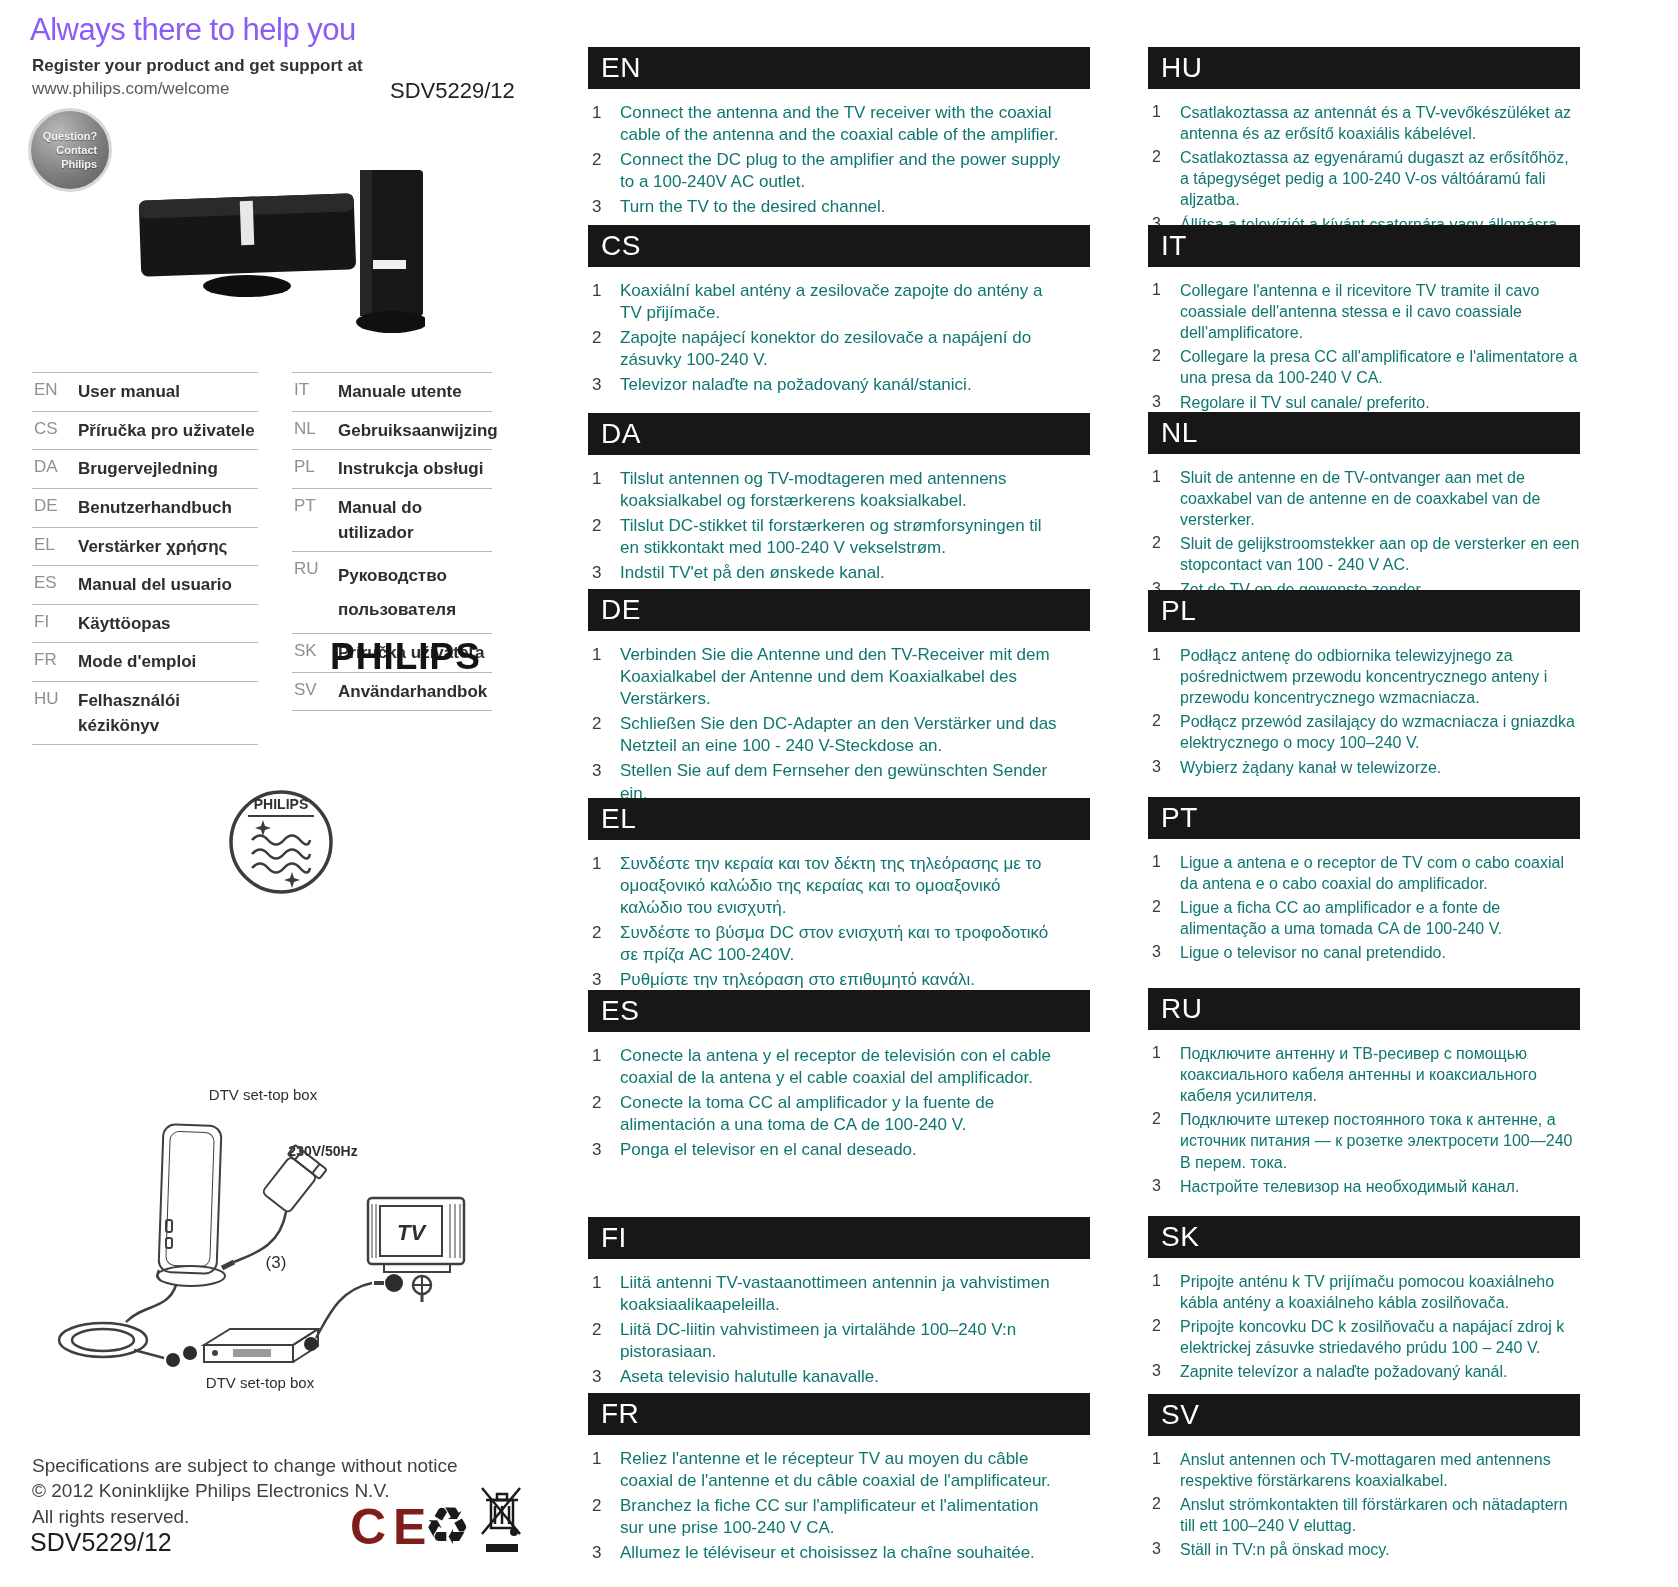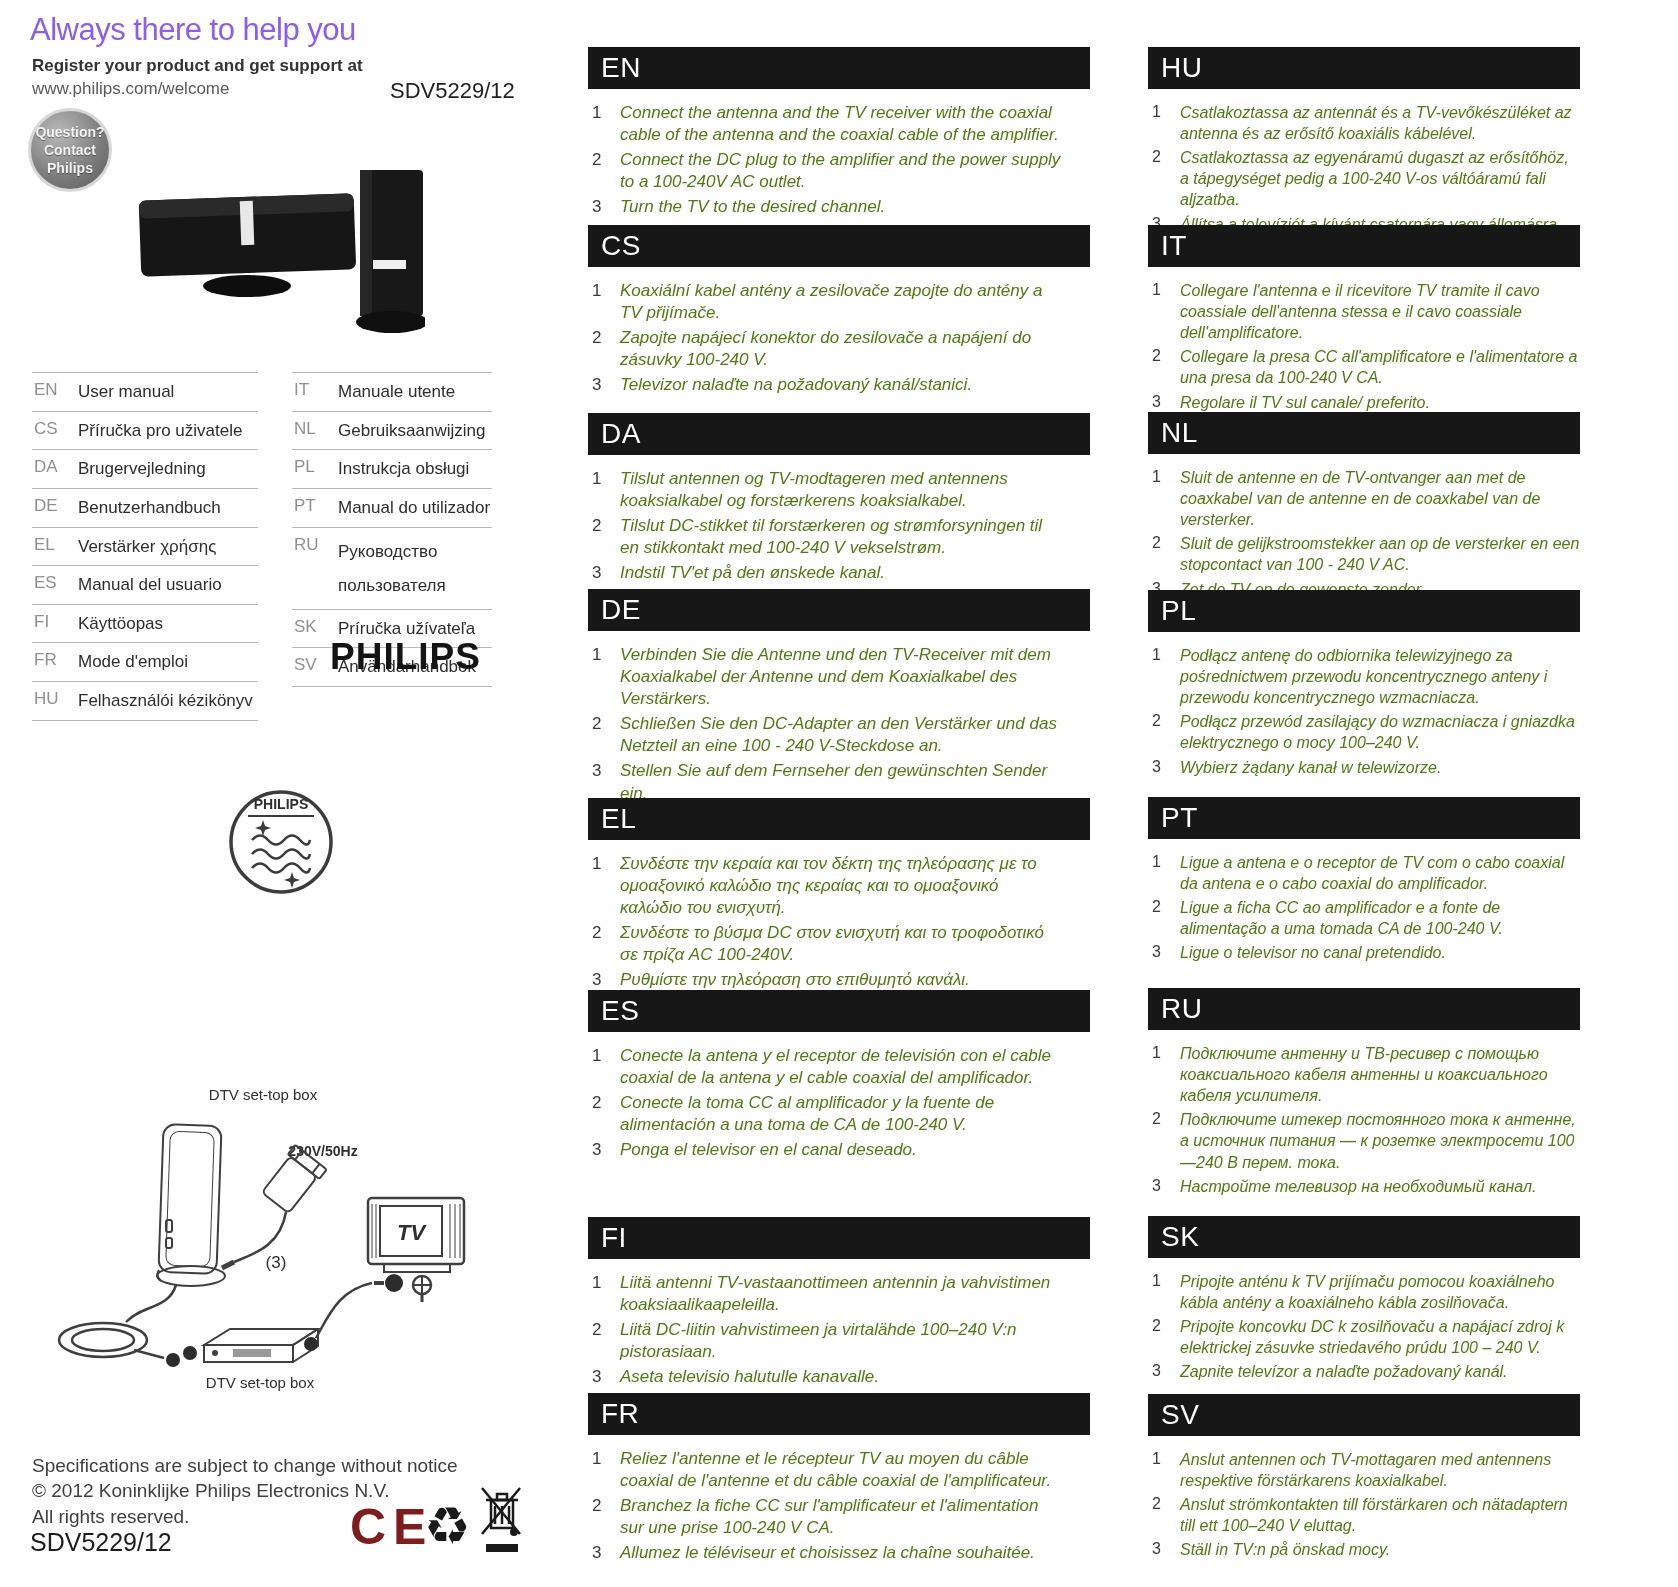--- a/index.html
+++ b/index.html
@@ -7,41 +7,41 @@
         font-family:"Liberation Sans",sans-serif;color:#333;overflow:hidden;}
   .abs{position:absolute;}
   
   .title{left:30px;top:12px;font-size:31px;font-weight:400;color:#8b5cf6;letter-spacing:-0.5px;}
   .reg1{left:32px;top:56px;font-size:17px;font-weight:700;color:#333;}
   .reg2{left:32px;top:79px;font-size:17px;color:#5a5a5a;}
   .model-top{left:390px;top:78px;font-size:22px;color:#222;}
   .badge{left:28px;top:108px;width:78px;height:78px;border-radius:50%;
          background:radial-gradient(circle at 35% 28%, #b9b9b9, #7a7a7a 60%, #5c5c5c);
          border:3px solid #d8d8d8;display:flex;align-items:center;justify-content:center;
-         text-align:center;color:#f4f4f4;font-size:14px;line-height:1.3;font-weight:700;
+         text-align:right;color:#f4f4f4;font-size:11px;line-height:1.3;font-weight:700;
          text-shadow:0 1px 1px rgba(0,0,0,.4);}
   .lang-table{top:372px;border-bottom:1px solid #b8b8b8;}
   .lang-left{left:32px;width:226px;}
   .lang-right{left:292px;width:200px;}
   .lang-row{display:flex;border-top:1px solid #b8b8b8;padding:7px 0 6px 2px;}
   .lang-code{width:44px;flex:none;font-size:17px;color:#909090;}
-  .lang-label{font-size:17px;color:#2e2e2e;font-weight:400;line-height:1.45;}
+  .lang-label{font-size:17px;color:#2e2e2e;font-weight:700;line-height:1.45;}
   .wordmark{left:330px;top:636px;font-size:37px;font-weight:700;color:#141414;letter-spacing:1px;}
   .footer{left:32px;top:1438px;font-size:19px;color:#3f3f3f;line-height:1.34;margin-top:15px;}
   .model-bottom{left:30px;top:1528px;font-size:25px;color:#1d1d1d;}
   .ce{left:350px;top:1498px;font-size:50px;font-weight:700;color:#7f1d1d;letter-spacing:7px;}
   .recycle{left:424px;top:1496px;font-size:52px;color:#1a1a1a;}
   
   .sec{position:absolute;}
   .sec-bar{height:42px;background:#171717;color:#fff;display:flex;align-items:center;
            padding-left:13px;font-size:28px;letter-spacing:.5px;}
   .steps{list-style:none;margin:13px 0 0 0;padding:0 0 0 4px;}
   .step{display:flex;margin-bottom:3px;}
   .n{width:28px;flex:none;font-size:17px;color:#3b3b3b;line-height:1.3;}
-  .t{font-size:17px;color:#4d7c0f;line-height:1.3;font-style:italic;}
+  .t{font-size:17px;color:#0f766e;line-height:1.3;}
   .sec-m .t{width:445px;}
   .sec-r .n{font-size:16px;}
   .sec-r .t{width:432px;font-size:16px;line-height:1.32;}
   svg text{font-family:"Liberation Sans",sans-serif;}
 </style>
 </head>
 <body>
 
 <div class="page">
 

